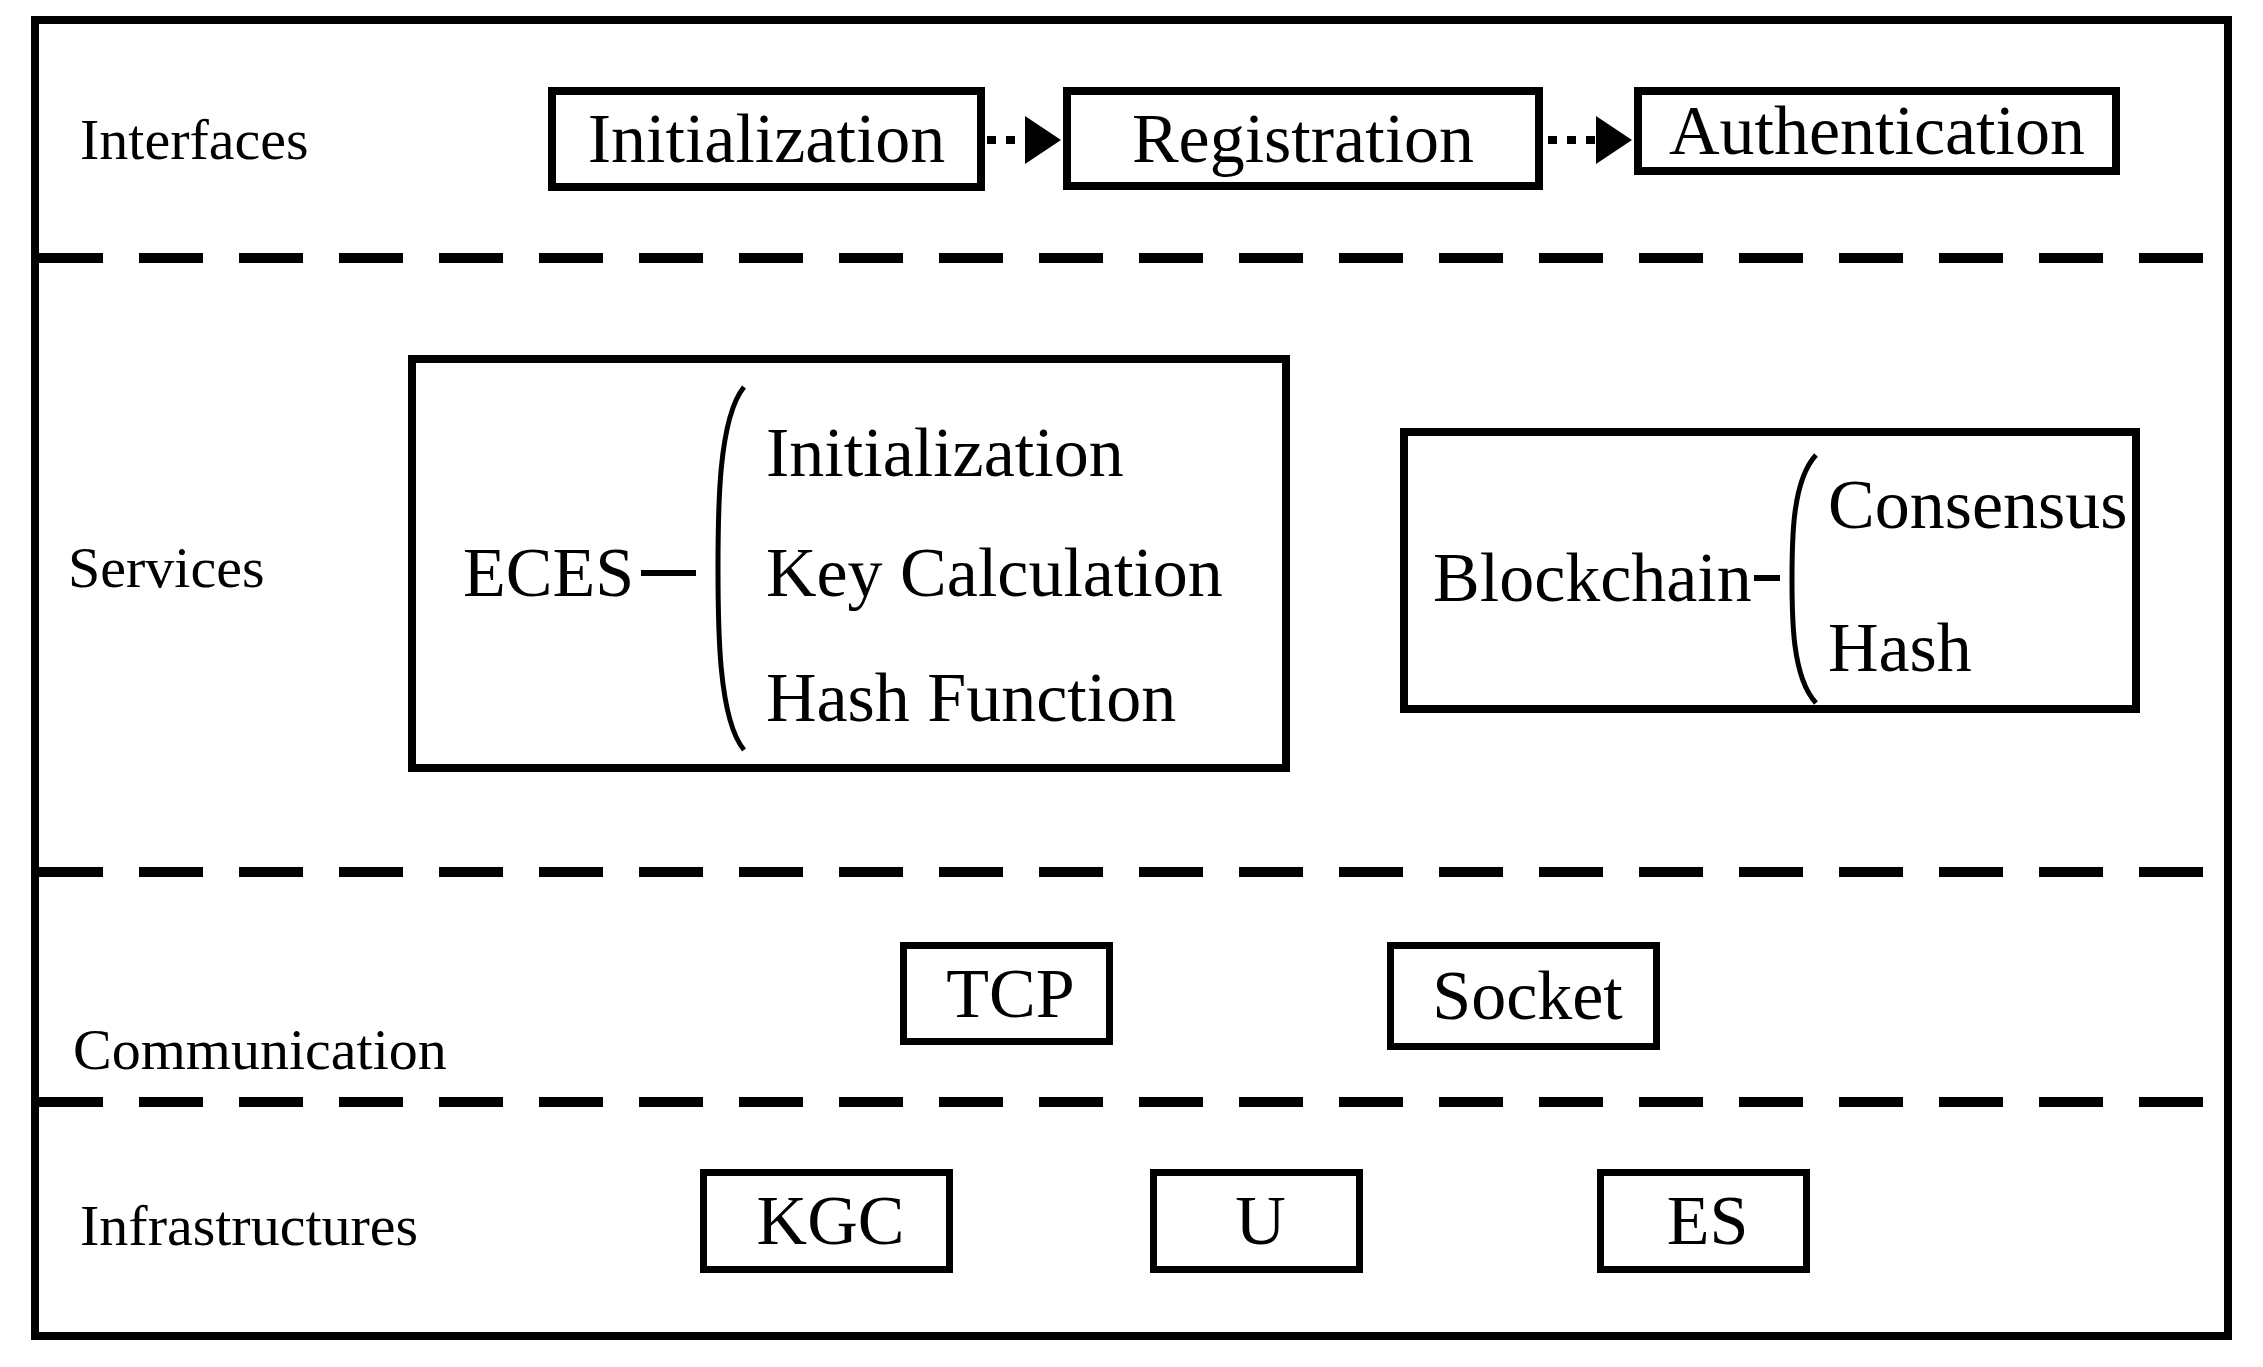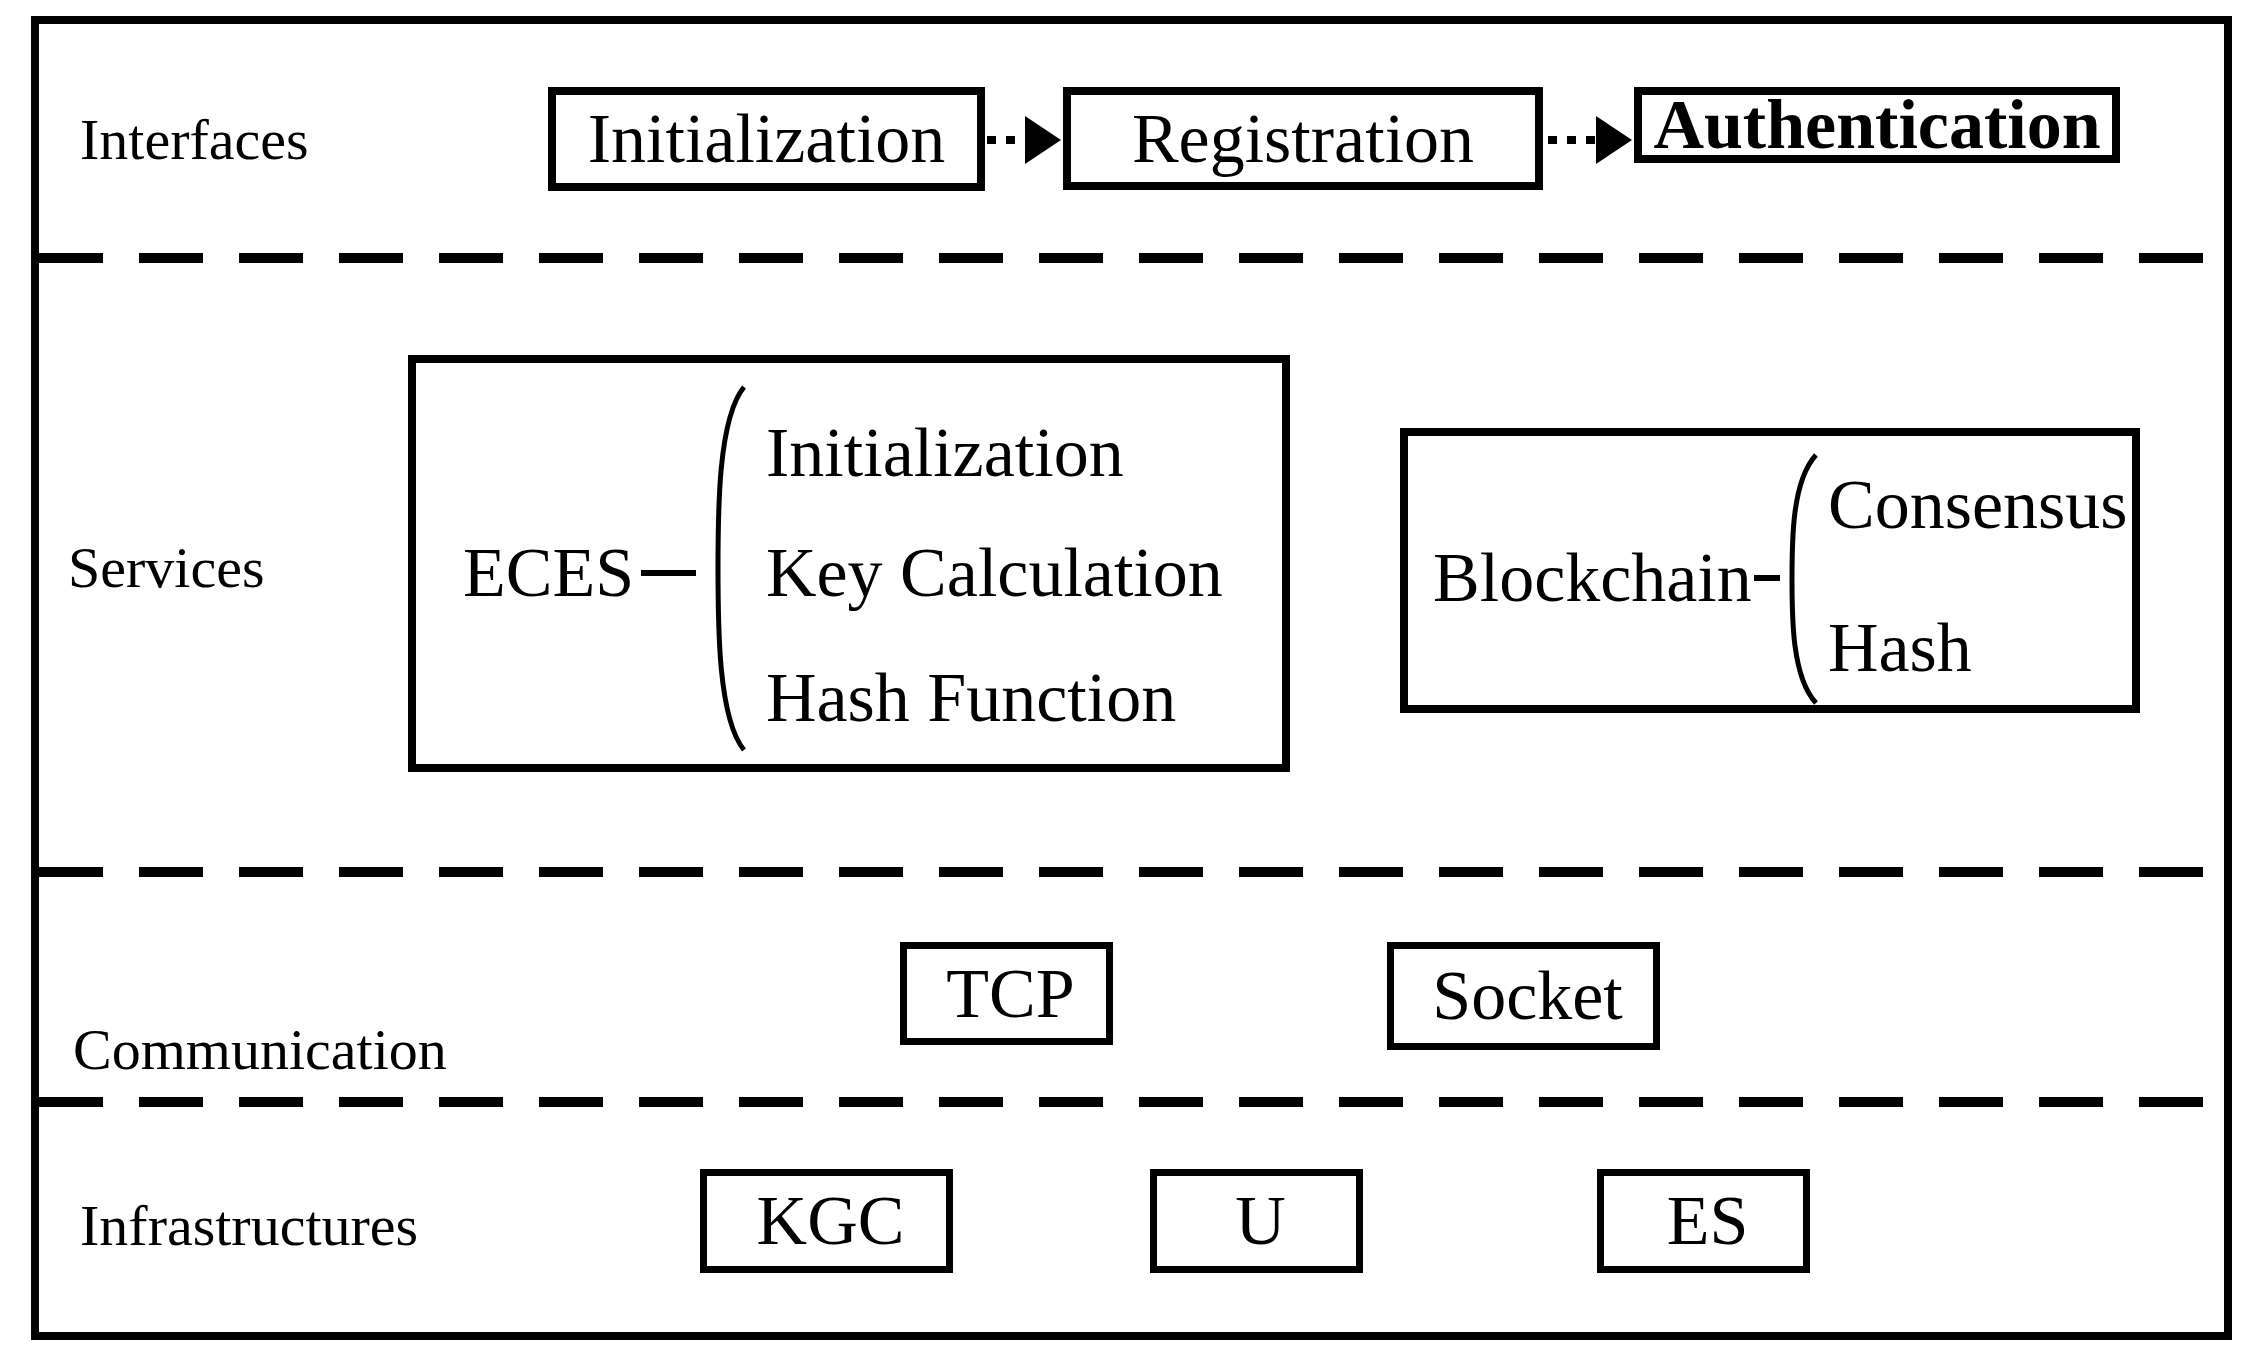--- a/index.html
+++ b/index.html
@@ -58,21 +58,21 @@
 
 <div class="abs box" style="left:1063px;top:87px;width:480px;height:103px;">
   <span>Registration</span>
 </div>
 
 <svg class="abs" style="left:1546px;top:112px;" width="88" height="56" viewBox="0 0 88 56">
   <line x1="2" y1="28" x2="52" y2="28" stroke="#000" stroke-width="8" stroke-dasharray="9 10"></line>
   <polygon points="50,4 50,52 86,28" fill="#000"></polygon>
 </svg>
 
-<div class="abs box" style="left:1634px;top:87px;width:486px;height:76px;font-weight:bold;">
+<div class="abs box" style="left:1634px;top:87px;width:486px;height:88px;">
   <span>Authentication</span>
 </div>
 
 <div class="abs row-label" style="left:68px;top:568px;">Services</div>
 
 <div class="abs box" style="left:408px;top:355px;width:882px;height:417px;">
   <span class="inner-label" style="left:47px;top:210px;">ECES</span>
   <div class="connector" style="left:225px;top:207px;width:55px;"></div>
   <svg class="inner-brace" style="position:absolute;left:288px;top:18px;" width="46" height="375" viewBox="0 0 46 375">
     <path d="M40,6 C14,38 14,131 14,187 C14,244 14,337 40,369" stroke="#000" stroke-width="5" fill="none"></path>

